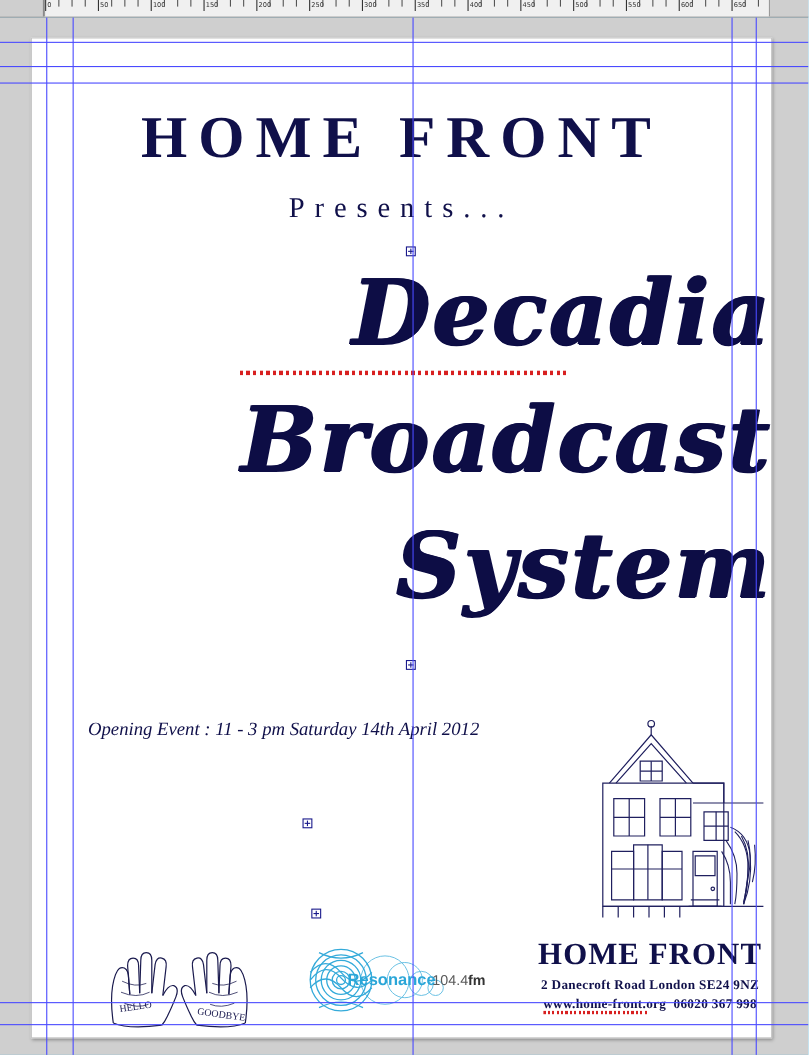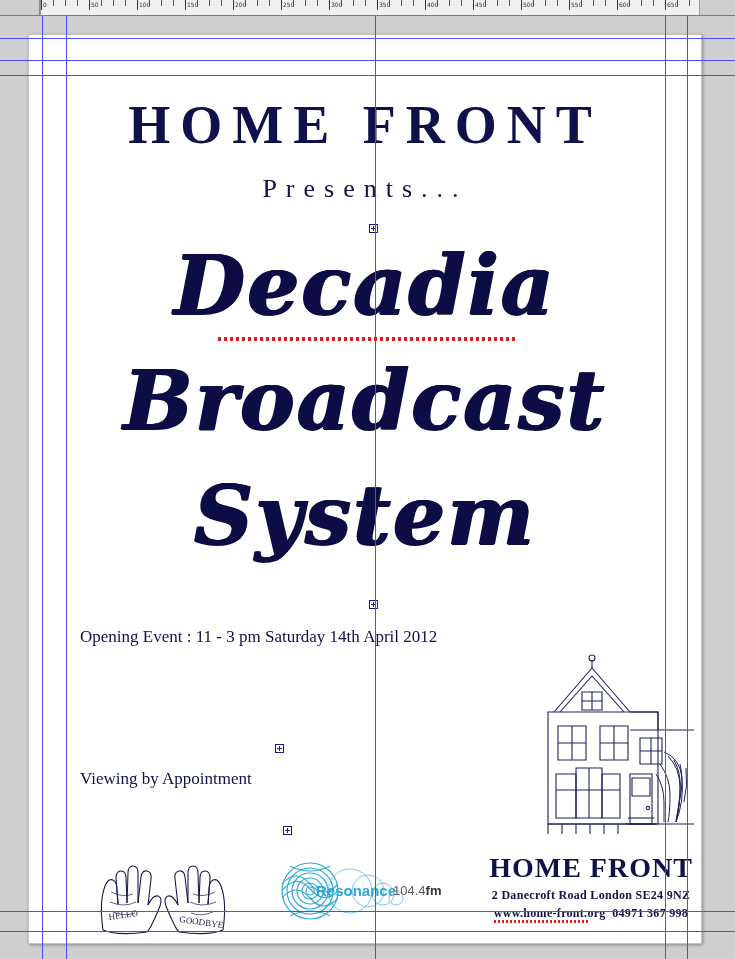--- a/index.html
+++ b/index.html
@@ -138,21 +138,21 @@
     text-align: center;
     font-family: "Liberation Serif", serif;
     font-size: 26px;
     letter-spacing: 9px;
     color: #10104a;
   }
 
   .blackletter {
     position: absolute;
     left: 0; right: 0;
-    text-align: center;
+    text-align: right;
     font-family: "DejaVu Serif", serif;
     font-weight: bold;
     font-style: italic;
     color: #0d0d45;
     line-height: 1;
     letter-spacing: 2px;
     text-shadow:
       1px 0 0 #0d0d45,
       -1px 0 0 #0d0d45,
       0 1px 0 #0d0d45;
@@ -175,21 +175,21 @@
     );
   }
 
   .body-text {
     position: absolute;
     font-family: "Liberation Serif", serif;
     font-size: 17px;
     line-height: 25px;
     color: #10104a;
   }
-  .body-text.t1 { left: 52px; top: 590px; }
+  .body-text.t1 { left: 52px; top: 616px; font-style: italic; }
   .body-text.t2 { left: 52px; top: 630px; width: 430px; }
   .body-text.t3 { left: 52px; top: 732px; }
 
   
   .frame-marker {
     position: absolute;
     width: 9px; height: 9px;
     border: 1px solid #1a1a8c;
     background: #ffffff;
     box-sizing: border-box;
@@ -388,21 +388,20 @@
 
         <div class="blackletter bl1">Decadia</div>
         <div class="squiggle"></div>
         <div class="blackletter bl2">Broadcast</div>
         <div class="blackletter bl3">System</div>
 
         <div class="body-text t1">Opening Event : 11 - 3 pm Saturday 14th April 2012</div>
 
 
         <div class="body-text t3">
-          <div>Viewing by Appointment</div>
         </div>
 
         <svg id="house" viewBox="0 0 180 210">
           <g fill="none" stroke="#20205f" stroke-width="1.1">
 
             <path d="M40 78 L78 34 L116 78"></path>
             <path d="M46 78 L78 42 L110 78"></path>
             <path d="M78 34 L78 26"></path>
             <circle cx="78" cy="24" r="3"></circle>
 
@@ -504,21 +503,21 @@
           <div class="res-word">Resonance</div>
           <div class="res-freq">
             <span>104.4</span><span class="res-fm">fm</span>
           </div>
         </div>
 
         <div id="footer-block">
           <div class="footer-title">HOME FRONT</div>
           <div class="footer-addr">2 Danecroft Road  London   SE24 9NZ</div>
           <div class="footer-web">
-            <span>www.home-front.org</span>&nbsp;&nbsp;<span>04971 367 998</span>
+            <span>www.home-front.org</span>&nbsp;&nbsp;<span>06020 367 998</span>
             <span class="u-squiggle"></span>
           </div>
         </div>
 
         <div class="frame-marker" style="left:341px; top:190px;"></div>
         <div class="frame-marker" style="left:341px; top:566px;"></div>
         <div class="frame-marker" style="left:247px; top:710px;"></div>
         <div class="frame-marker" style="left:255px; top:792px;"></div>
 
       </div>

